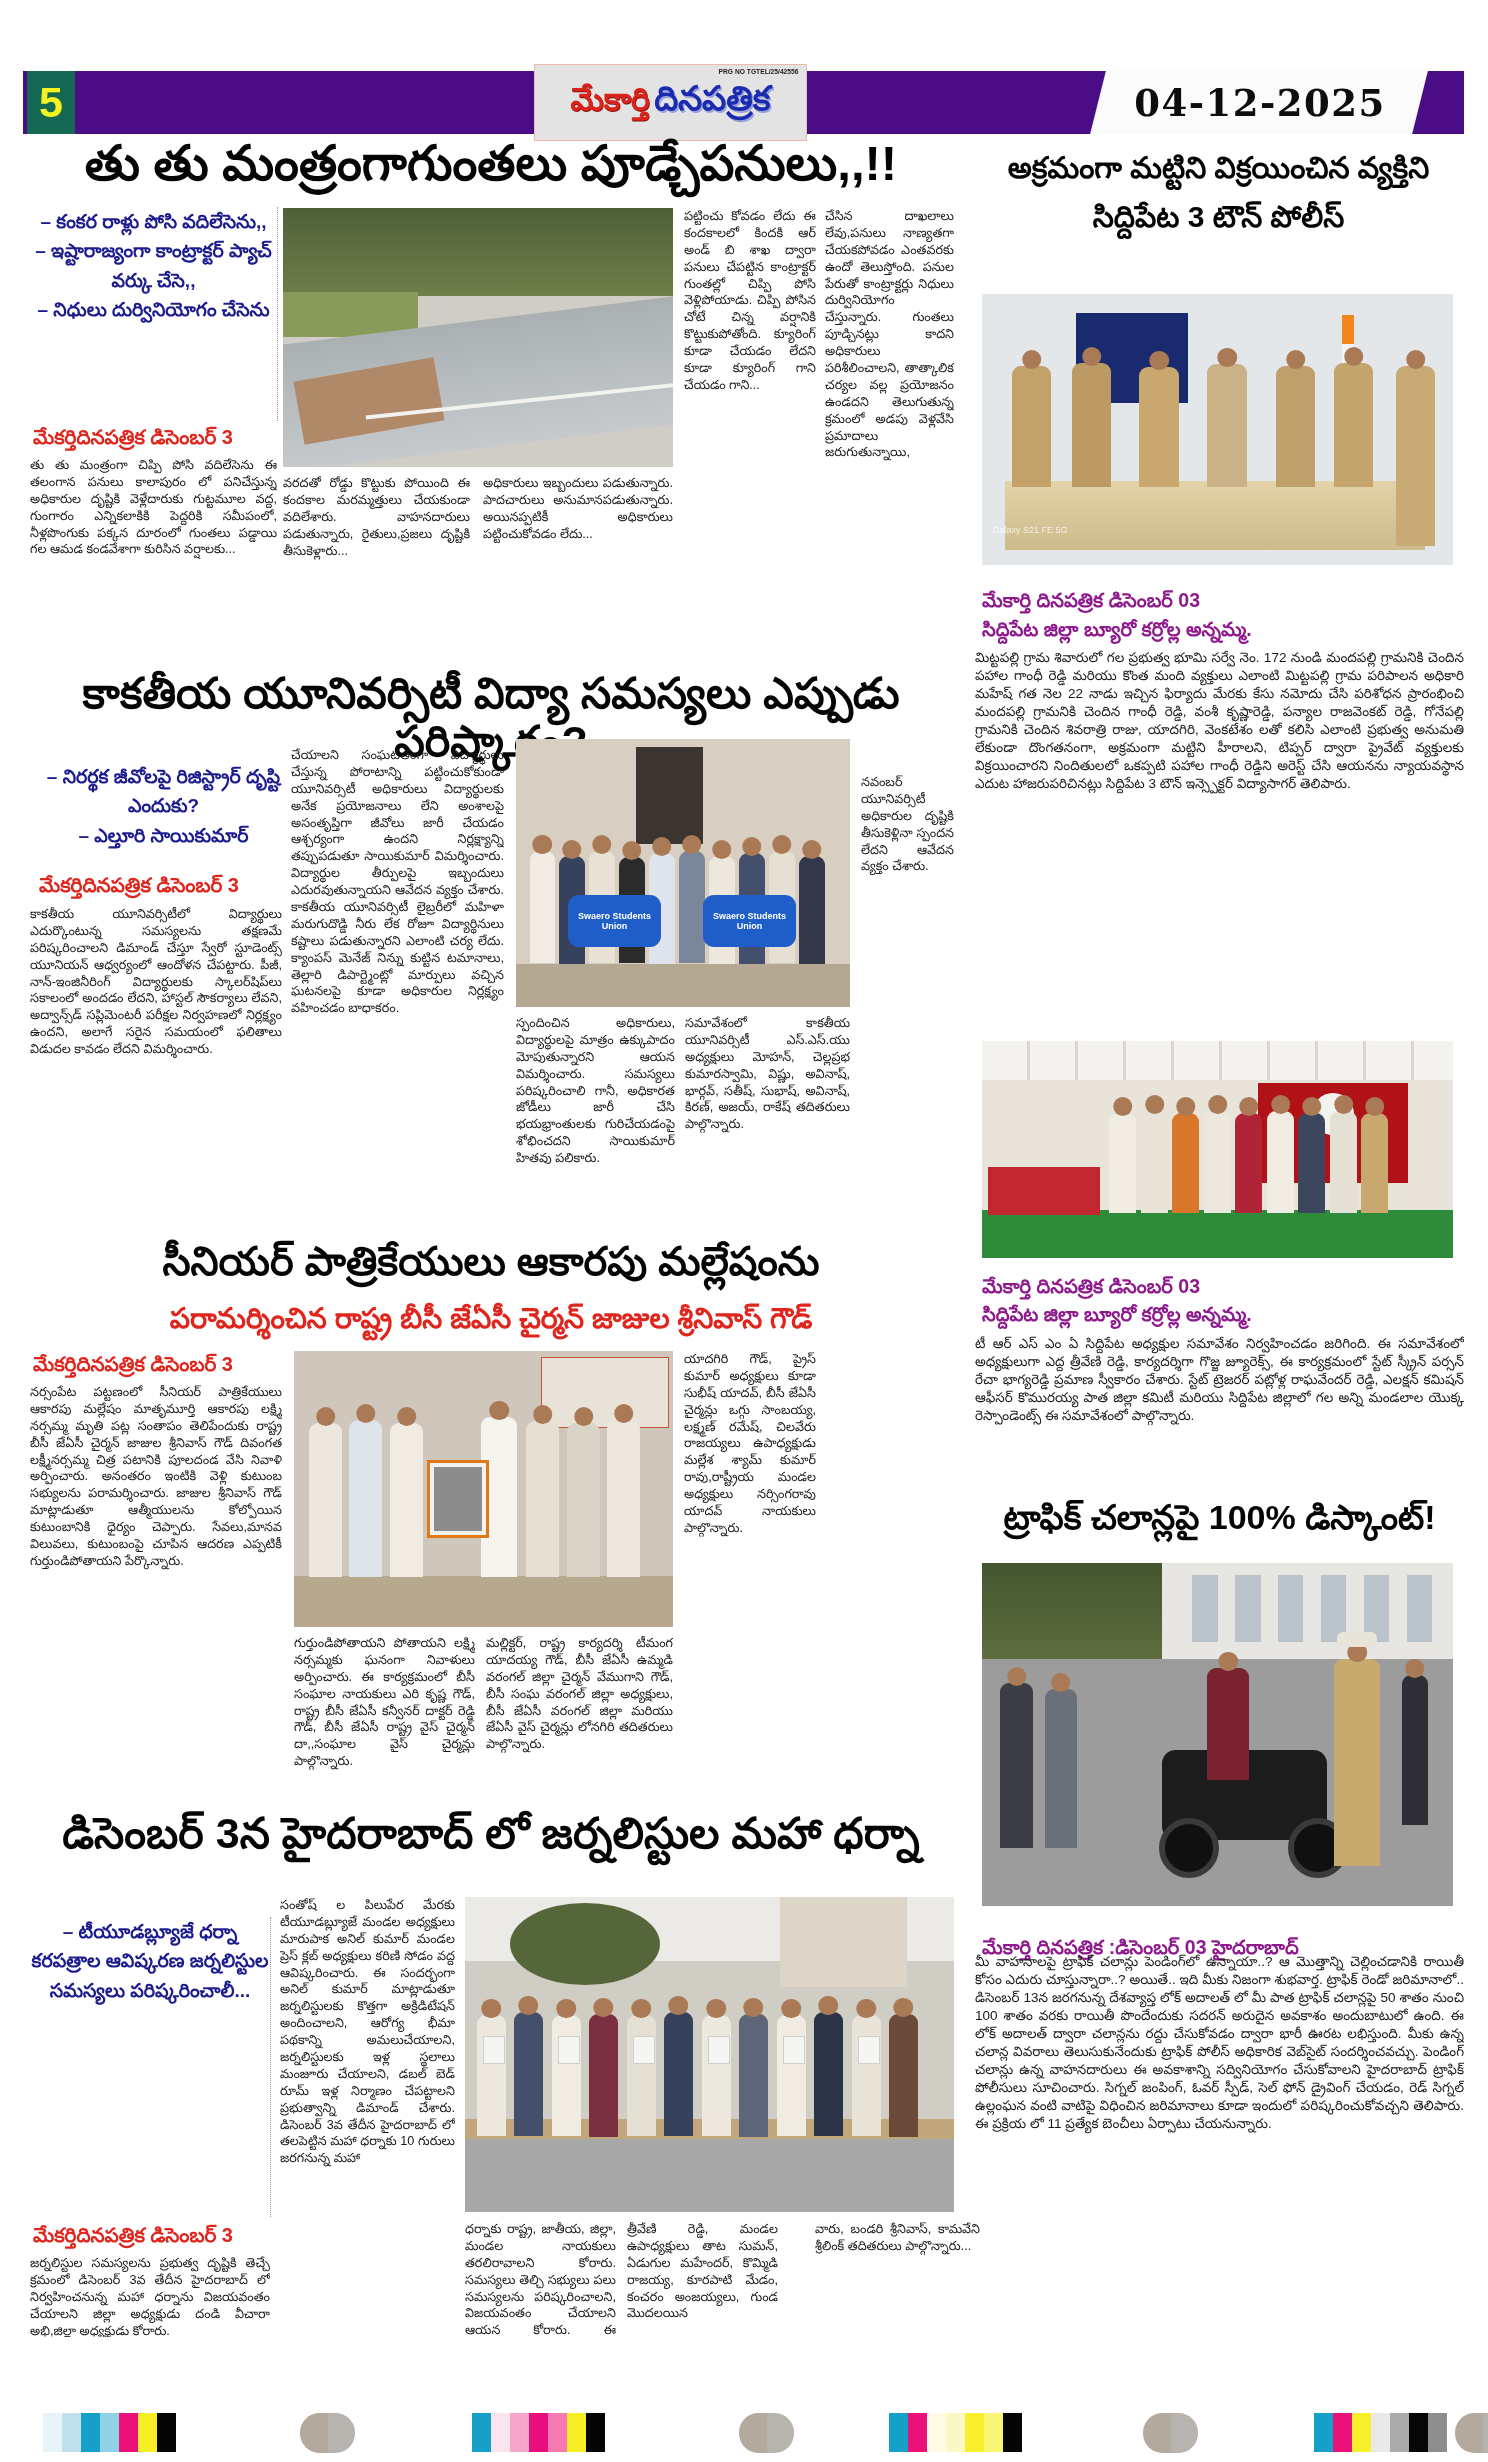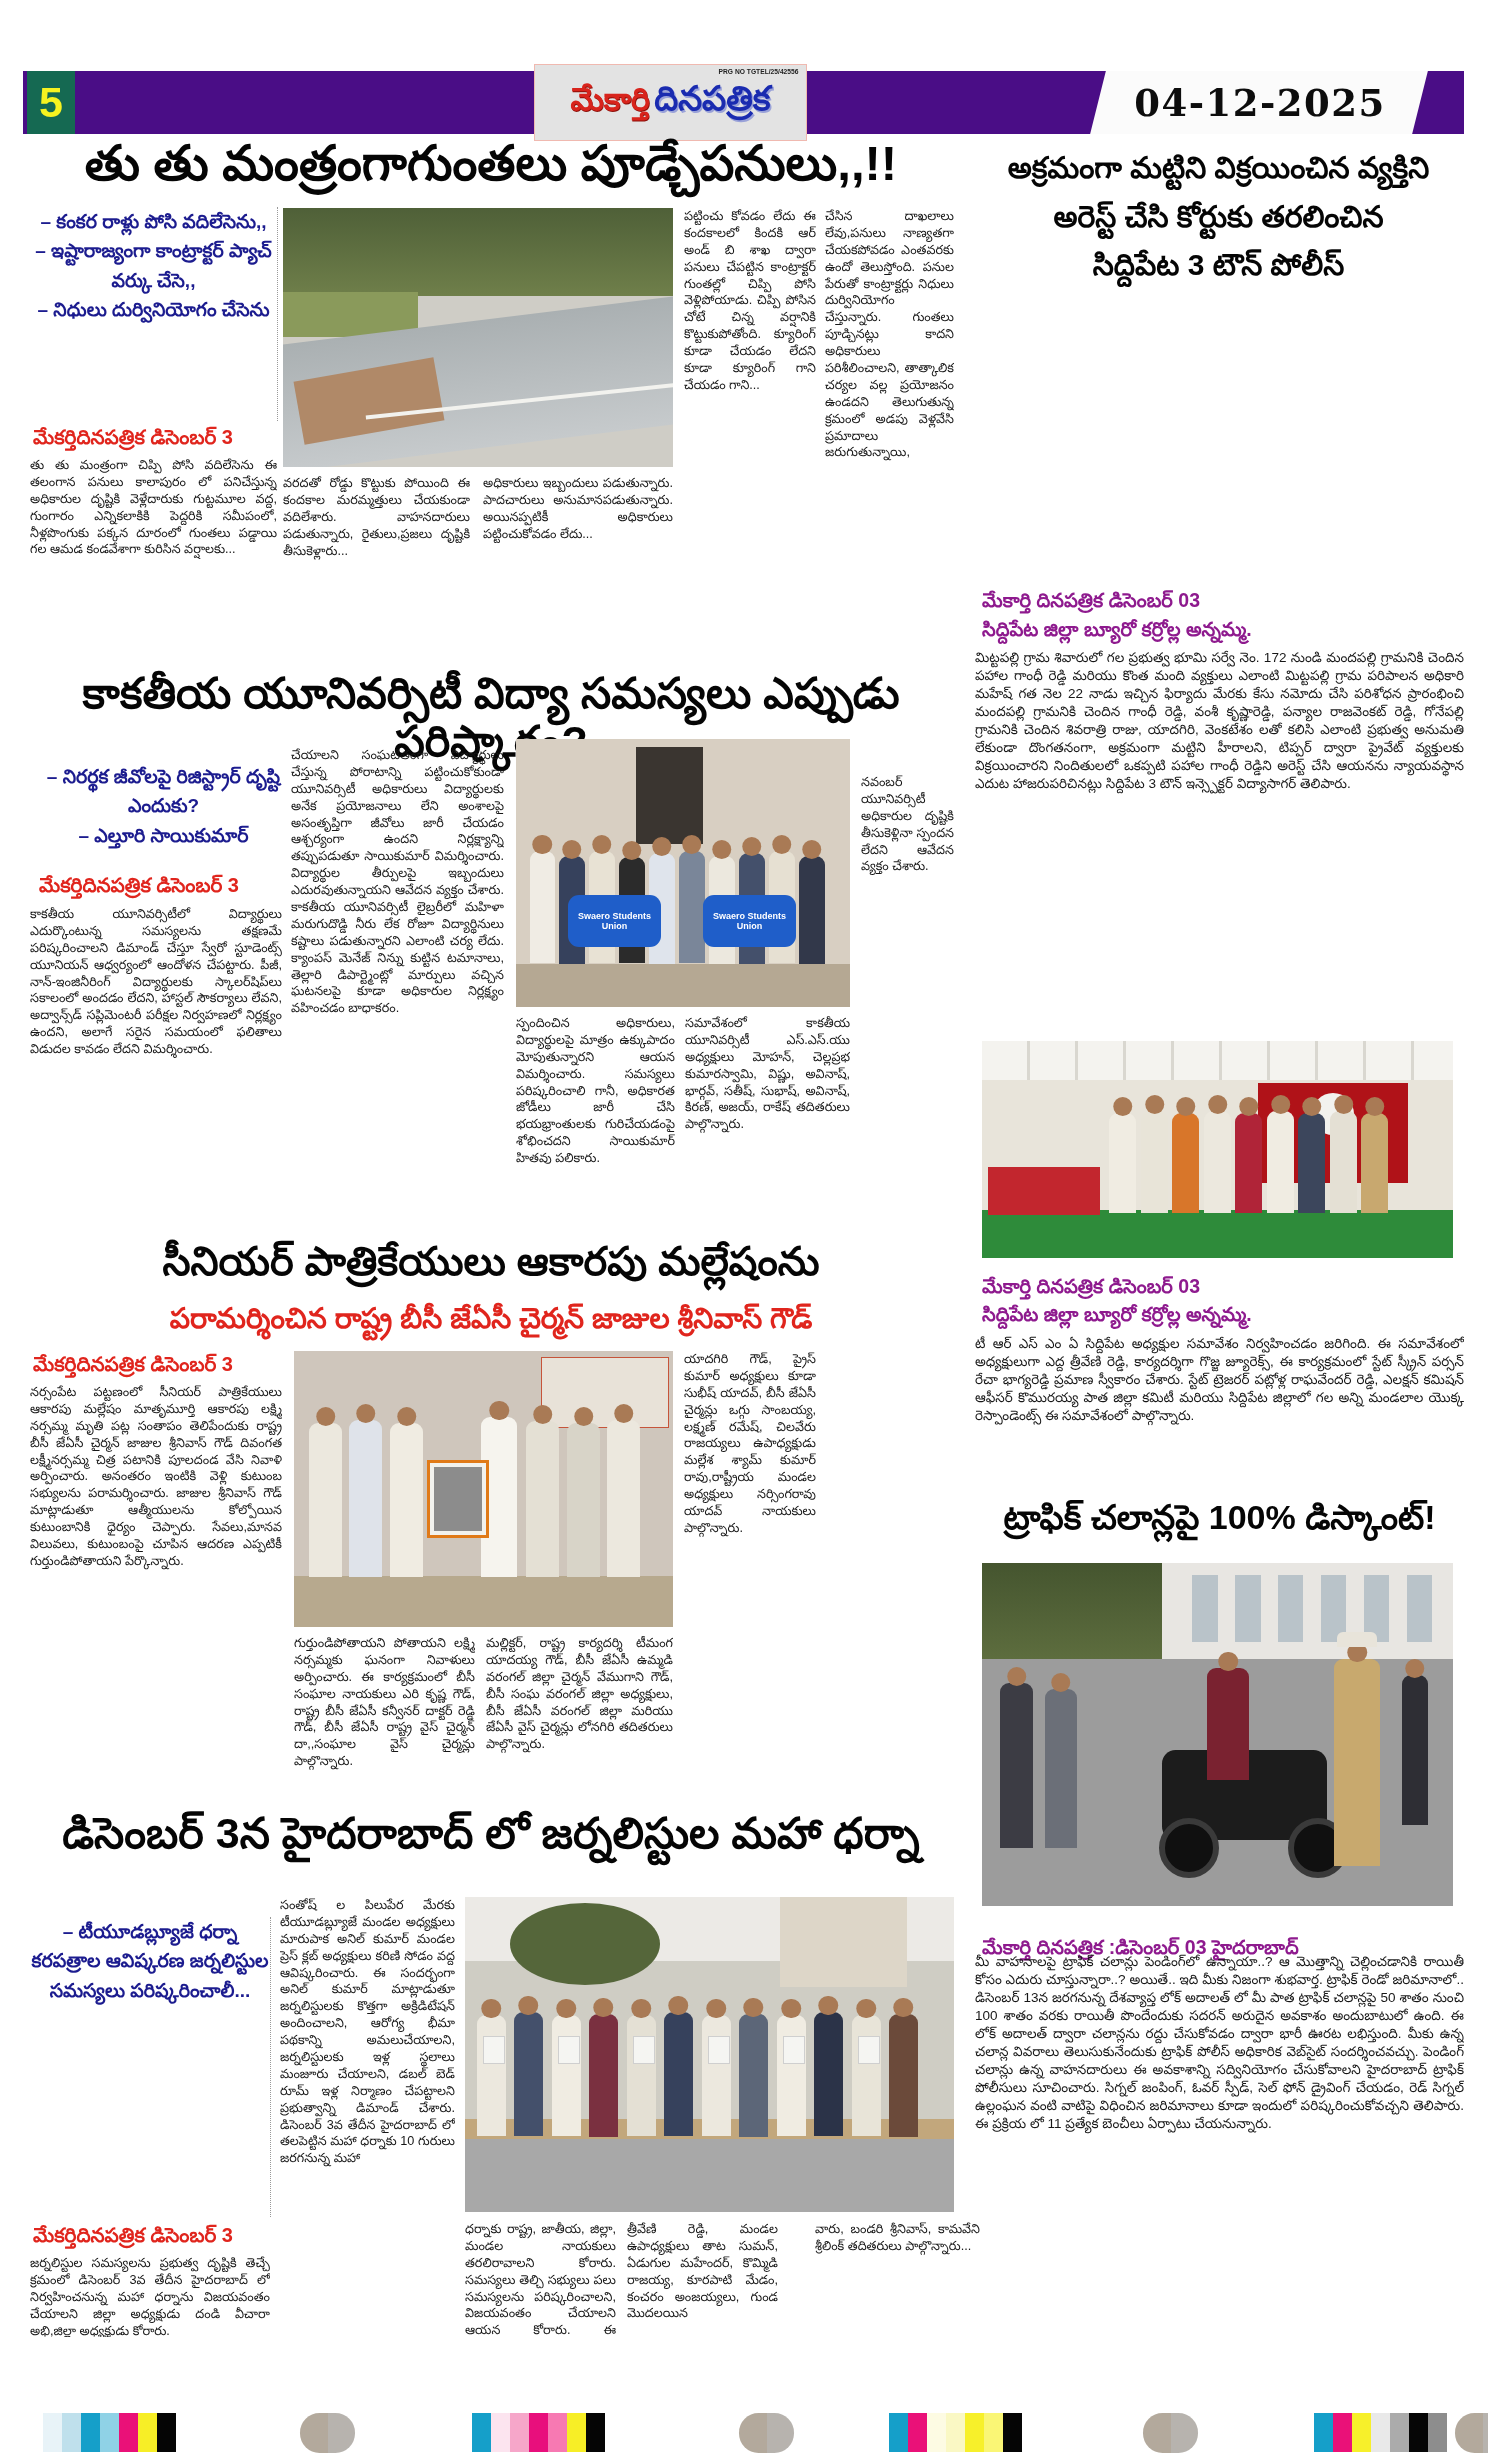--- a/index.html
+++ b/index.html
@@ -69,22 +69,34 @@
     <div class="abs" style="left:15px;top:161px;width:142px;height:64px;background:#b08968;transform:rotate(-10deg);"></div>
     <div class="abs" style="left:82px;top:191px;width:315px;height:3.7px;background:#f2f2ee;transform:rotate(-6deg);"></div>
   </div>
   <div class="abs bodytext" style="left:283px;top:475px;width:187px;height:178px;">వరదతో రోడ్డు కొట్టుకు పోయింది ఈ కందకాల మరమ్మత్తులు చేయకుండా వదిలేశారు. వాహనదారులు పడుతున్నారు, రైతులు,ప్రజలు దృష్టికి తీసుకెళ్లారు...</div>
   <div class="abs bodytext" style="left:483px;top:475px;width:190px;height:178px;">అధికారులు ఇబ్బందులు పడుతున్నారు. పాదచారులు అనుమానపడుతున్నారు. అయినప్పటికీ అధికారులు పట్టించుకోవడం లేదు...</div>
   <div class="abs bodytext" style="left:684px;top:208px;width:132px;height:445px;">పట్టించు కోవడం లేదు ఈ కందకాలలో కిందకి ఆర్ అండ్ బి శాఖ ద్వారా పనులు చేపట్టిన కాంట్రాక్టర్ గుంతల్లో చిప్పి పోసి వెళ్లిపోయాడు. చిప్పి పోసిన చోటే చిన్న వర్షానికి కొట్టుకుపోతోంది. క్యూరింగ్ కూడా చేయడం లేదని కూడా క్యూరింగ్ గాని చేయడం గాని...</div>
   <div class="abs bodytext" style="left:825px;top:208px;width:129px;height:445px;">చేసిన దాఖలాలు లేవు,పనులు నాణ్యతగా చేయకపోవడం ఎంతవరకు ఉందో తెలుస్తోంది. పనుల పేరుతో కాంట్రాక్టర్లు నిధులు దుర్వినియోగం చేస్తున్నారు. గుంతలు పూడ్చినట్లు కాదని అధికారులు పరిశీలించాలని, తాత్కాలిక చర్యల వల్ల ప్రయోజనం ఉండదని తెలుగుతున్న క్రమంలో అడపు వెళ్లవేసి ప్రమాదాలు జరుగుతున్నాయి,</div>
 
   <div class="abs headline" style="left:975px;top:144px;width:487px;font-size:30px;line-height:1.62;">
     <div>అక్రమంగా మట్టిని విక్రయించిన వ్యక్తిని</div>
-    <div>అరెస్ట్ చేసి కోర్టుకు తరలించిన</div>
     <div>సిద్దిపేట 3 టౌన్ పోలీస్</div>
+  </div>
+  <div class="abs photo" style="left:982px;top:294px;width:471px;height:271px;background:#e4e7ea;">
+    <div class="abs" style="left:94px;top:19px;width:112px;height:90px;background:#1a2a6e;"></div>
+    <div class="abs" style="left:360px;top:21px;width:12px;height:88px;background:linear-gradient(180deg,#f2871f 0 33%,#f4f4f4 33% 66%,#1e7a2e 66%);"></div>
+    <div class="abs" style="left:22.5px;top:187px;width:420px;height:69px;background:linear-gradient(180deg,#e3d3a8,#cdbb8c);"></div>
+    <span class="person" style="left:30px;top:72px;width:39px;height:121px;background:#c3a26a;"></span>
+    <span class="person" style="left:90px;top:69px;width:39px;height:124px;background:#bb9a63;"></span>
+    <span class="person" style="left:157px;top:73px;width:40px;height:120px;background:#c8a86f;"></span>
+    <span class="person" style="left:225px;top:70px;width:40px;height:123px;background:#cbb187;"></span>
+    <span class="person" style="left:294px;top:72px;width:39px;height:121px;background:#bfa06a;"></span>
+    <span class="person" style="left:352px;top:69px;width:39px;height:124px;background:#c4a56e;"></span>
+    <span class="person" style="left:414px;top:72px;width:39px;height:180px;background:#c8aa74;"></span>
+    <span class="watermark" style="left:10.5px;bottom:30px;">Galaxy S21 FE 5G</span>
   </div>
   <div class="abs dateline-purple" style="left:982px;top:589px;width:471px;">మేకార్తి దినపత్రిక డిసెంబర్ 03</div>
   <div class="abs dateline-purple" style="left:982px;top:618px;width:471px;">సిద్దిపేట జిల్లా బ్యూరో కర్రోల్ల అన్నమ్మ.</div>
   <div class="abs bodytext big" style="left:975px;top:649px;width:489px;height:244px;">మిట్టపల్లి గ్రామ శివారులో గల ప్రభుత్వ భూమి సర్వే నెం. 172 నుండి మందపల్లి గ్రామనికి చెందిన పహాల గాంధీ రెడ్డి మరియు కొంత మంది వ్యక్తులు ఎలాంటి మిట్టపల్లి గ్రామ పరిపాలన అధికారి మహేష్ గత నెల 22 నాడు ఇచ్చిన ఫిర్యాదు మేరకు కేసు నమోదు చేసి పరిశోధన ప్రారంభించి మందపల్లి గ్రామనికి చెందిన గాంధీ రెడ్డి, వంశీ కృష్ణారెడ్డి, పన్యాల రాజవెంకట్ రెడ్డి, గోనేపల్లి గ్రామనికి చెందిన శివరాత్రి రాజు, యాదగిరి, వెంకటేశం లతో కలిసి ఎలాంటి ప్రభుత్వ అనుమతి లేకుండా దొంగతనంగా, అక్రమంగా మట్టిని హీరాలని, టిప్పర్ ద్వారా ప్రైవేట్ వ్యక్తులకు విక్రయించారని నిందితులలో ఒకప్పటి పహాల గాంధీ రెడ్డిని అరెస్ట్ చేసి ఆయనను న్యాయవస్థాన ఎదుట హాజరుపరిచినట్లు సిద్దిపేట 3 టౌన్ ఇన్స్పెక్టర్ విద్యాసాగర్ తెలిపారు.</div>
 
   <div class="abs headline" style="left:30px;top:669px;width:922px;height:69px;font-size:43px;">కాకతీయ యూనివర్సిటీ విద్యా సమస్యలు ఎప్పుడు పరిష్కారం?</div>
   <div class="abs bullets" style="left:36px;top:762px;width:255px;">
     <div>– నిరర్థక జీవోలపై రిజిస్ట్రార్ దృష్టి ఎందుకు?</div>
     <div>– ఎల్తూరి సాయికుమార్</div>
   </div>

